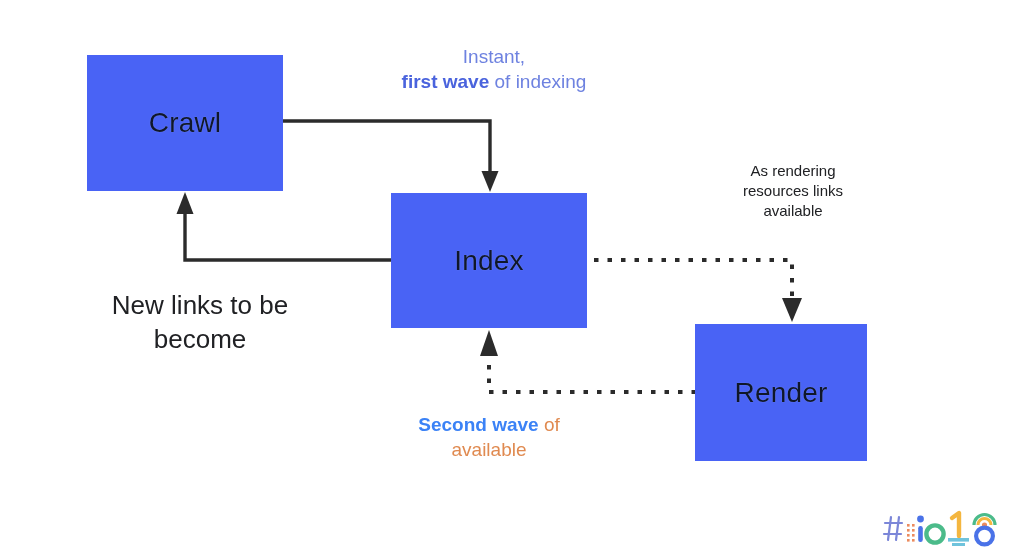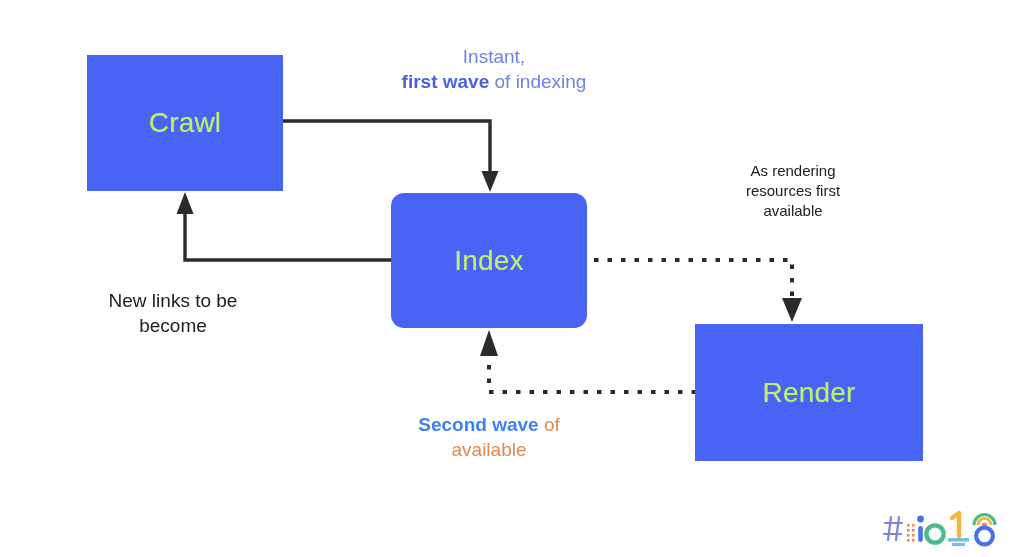--- a/index.html
+++ b/index.html
@@ -21,54 +21,54 @@
   
   .proc-box {
     position: absolute;
     background: #4963f5;
     display: flex;
     align-items: center;
     justify-content: center;
     box-sizing: border-box;
   }
   .proc-box-label {
-    color: #bef264;
+    color: #0f172a;
     font-size: 28px;
     font-weight: 400;
     letter-spacing: 0.2px;
     line-height: 1;
     text-shadow: 0 0 1px rgba(255,255,255,0.35);
   }
   #box-crawl  { left: 87px;  top: 55px;  width: 196px; height: 136px; }
-  #box-index  { left: 391px; top: 193px; width: 196px; height: 135px; border-radius: 13px; }
-  #box-render { left: 695px; top: 324px; width: 228px; height: 137px; }
+  #box-index  { left: 391px; top: 193px; width: 196px; height: 135px; }
+  #box-render { left: 695px; top: 324px; width: 172px; height: 137px; }
 
   
   .note {
     position: absolute;
     text-align: center;
     line-height: 1.32;
   }
   #note-first-wave {
     left: 360px;
     top: 44px;
     width: 268px;
     font-size: 19px;
     color: #6e82e0;
   }
   #note-first-wave .strong {
     font-weight: bold;
     color: #4a63dd;
     margin-top: 44px;
   }
   #note-new-links {
-    left: 77px;
+    left: 104px;
     top: 288px;
     width: 192px;
-    font-size: 19px;
+    font-size: 26px;
     color: #202124;
   }
   #note-as-rendering {
     left: 688px;
     top: 161px;
     width: 210px;
     font-size: 15px;
     color: #202124;
   }
   #note-second-wave {
@@ -152,21 +152,21 @@
     <div><span class="strong">first wave</span><span> of indexing</span></div>
   </div>
 
   <div class="note" id="note-new-links">
     <div>New links to be</div>
     <div>become</div>
   </div>
 
   <div class="note" id="note-as-rendering">
     <div>As rendering</div>
-    <div>resources first</div>
+    <div>resources links</div>
     <div>available</div>
   </div>
 
   <div class="note" id="note-second-wave">
     <div><span class="strong">Second wave</span><span> of</span></div>
     <div>available</div>
   </div>
 
   <svg id="io-logo" viewBox="0 0 124 44" xmlns="http://www.w3.org/2000/svg">
 

